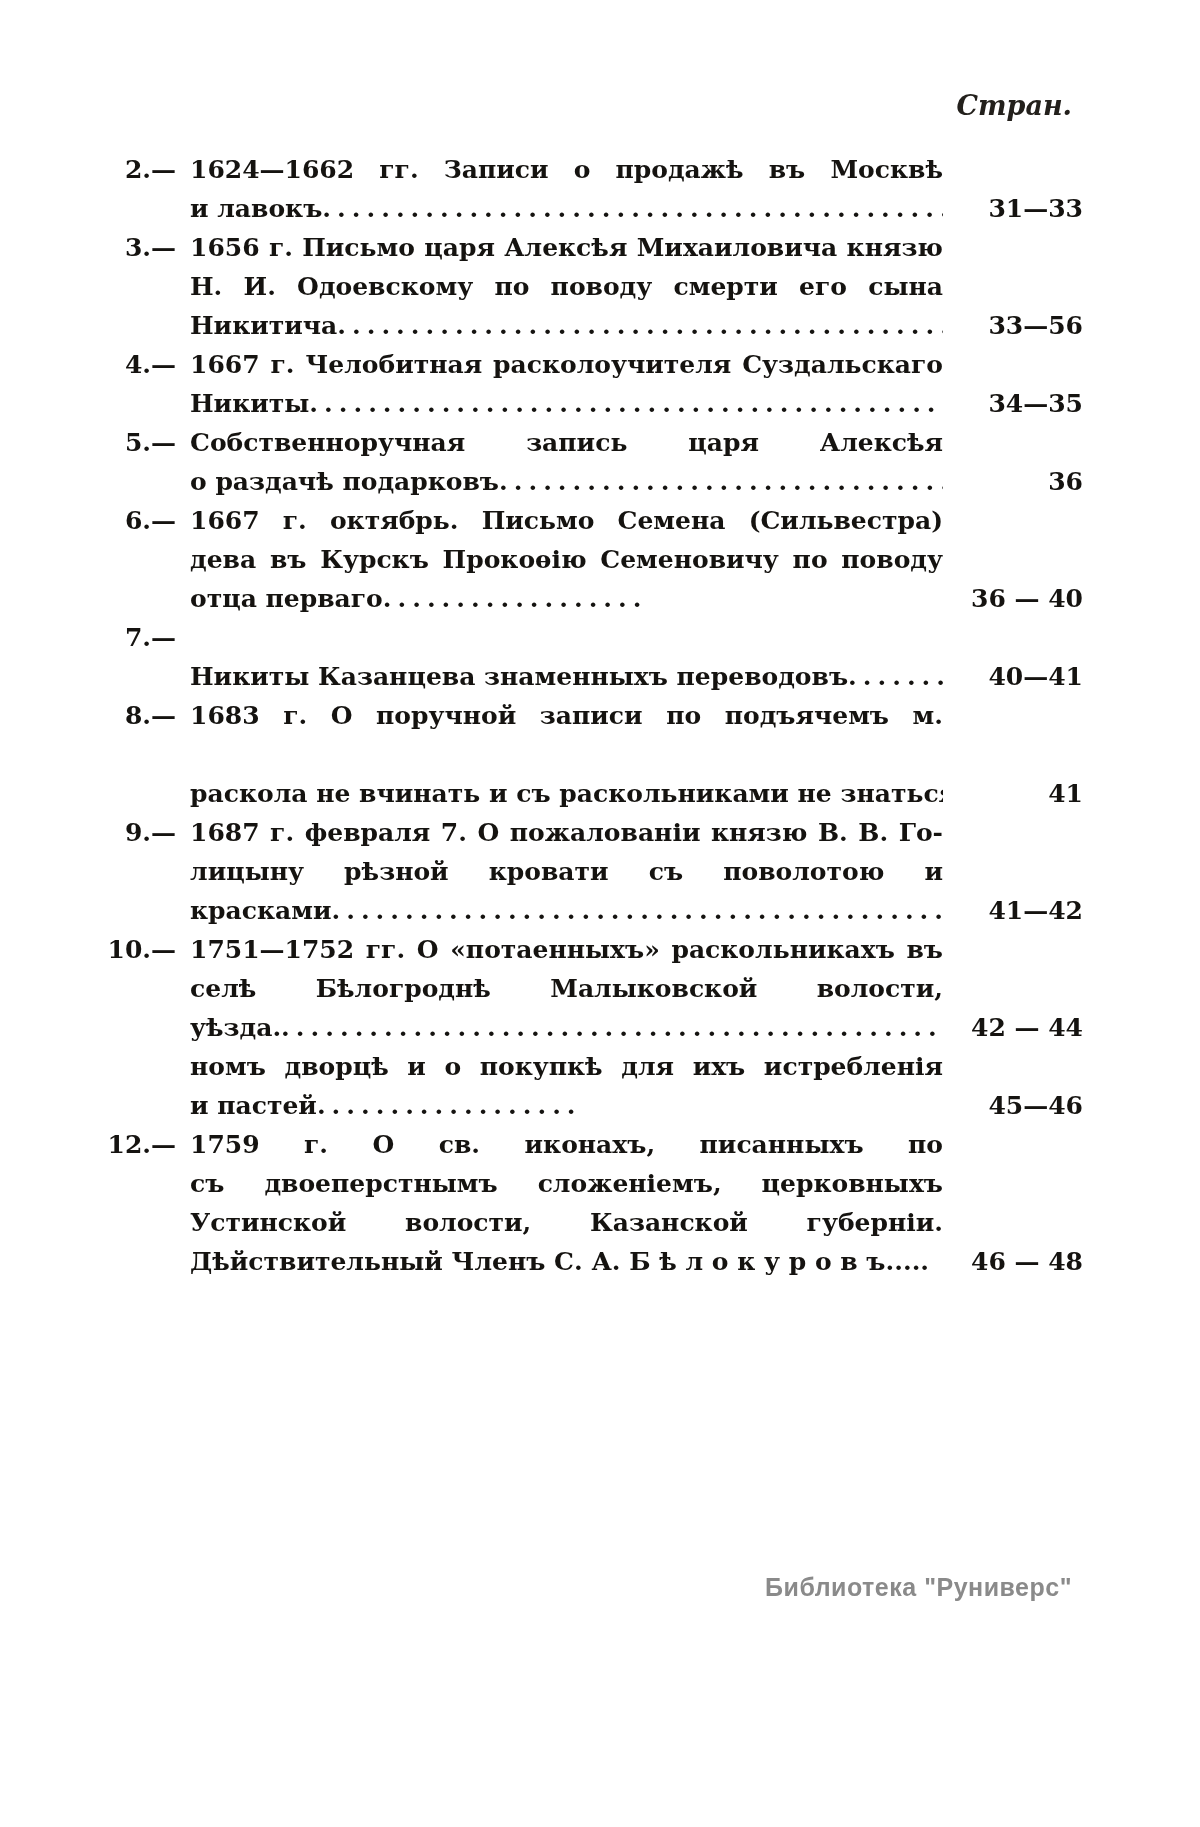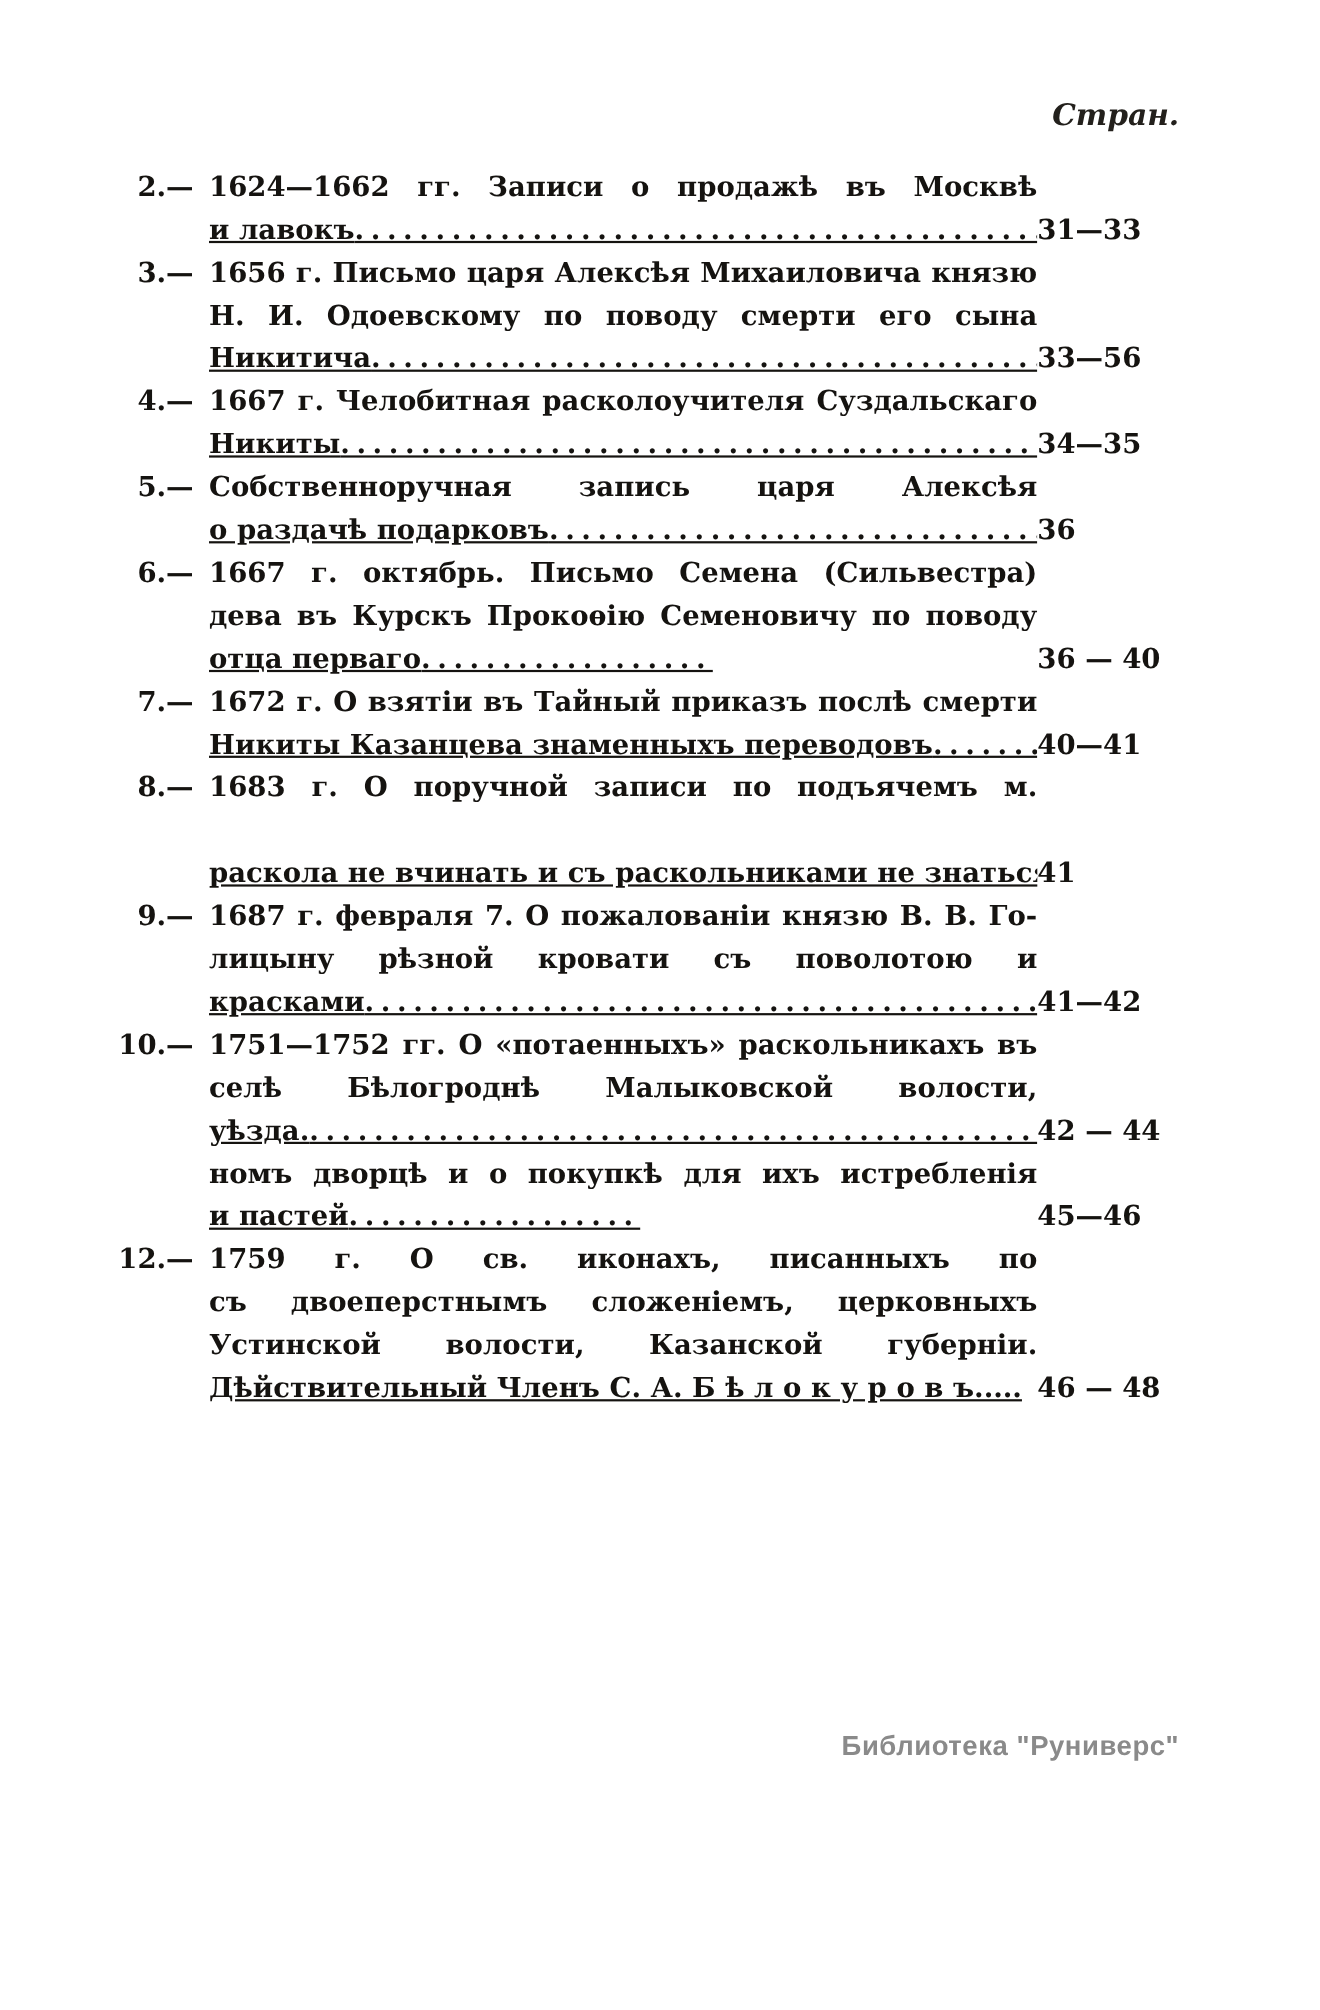--- a/index.html
+++ b/index.html
@@ -48,31 +48,30 @@
     overflow: hidden;
   }
   .text.justify {
     white-space: normal;
     text-align: justify;
     text-align-last: justify;
   }
   .text.leader, .text.leader-short, .text.plain {
     display: flex;
     align-items: baseline;
-    text-decoration: underline;
   }
   .dots {
     overflow: hidden;
     letter-spacing: 6px;
     white-space: nowrap;
   }
   .dots.full { flex: 1 1 auto; }
   .dots.short { flex: 0 0 265px; }
   .pages {
-    text-align: left;
+    text-align: right;
   }
   .watermark {
     position: absolute;
     right: 128px;
     bottom: 36px;
     font-family: "Liberation Sans", sans-serif;
     font-weight: bold;
     font-size: 25px;
     color: #8a8a8a;
     letter-spacing: 0.5px;
@@ -166,21 +165,20 @@
           <div class="text leader-short">
             <span>отца перваго</span>
             <span class="dots short">..........................................................................................</span>
           </div>
           <div class="pages">36 — 40</div>
         </div>
       </div>
       <div class="entry">
         <div class="row">
           <div class="num">7.—</div>
-          <div class="text justify"><span>1672 г. О взятіи въ Тайный приказъ послѣ смерти</span></div>
           <div class="pages"></div>
         </div>
         <div class="row">
           <div class="num"></div>
           <div class="text leader">
             <span>Никиты Казанцева знаменныхъ переводовъ</span>
             <span class="dots full">..........................................................................................</span>
           </div>
           <div class="pages">40—41</div>
         </div>

